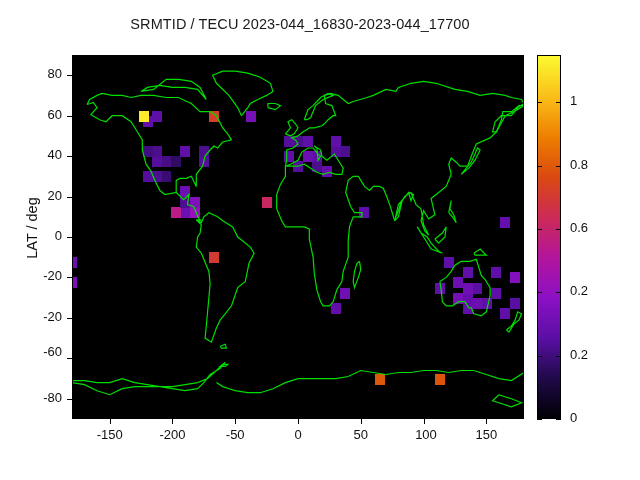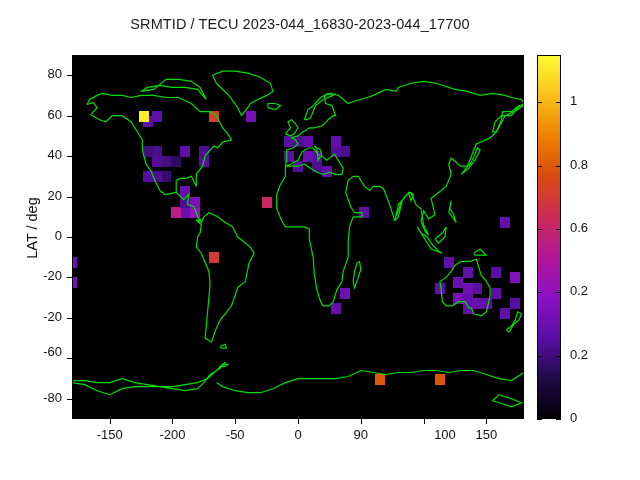--- a/index.html
+++ b/index.html
@@ -148,23 +148,23 @@
 
 <div class="tick xtick" style="left: 109.667px; top: 419px;"></div>
     <div class="xlab" style="left: 109.667px; top: 427px;">-150</div>
     <div class="tick xtick" style="left: 172.444px; top: 419px;"></div>
     <div class="xlab" style="left: 172.444px; top: 427px;">-200</div>
     <div class="tick xtick" style="left: 235.222px; top: 419px;"></div>
     <div class="xlab" style="left: 235.222px; top: 427px;">-50</div>
     <div class="tick xtick" style="left: 298px; top: 419px;"></div>
     <div class="xlab" style="left: 298px; top: 427px;">0</div>
     <div class="tick xtick" style="left: 360.778px; top: 419px;"></div>
-    <div class="xlab" style="left: 360.778px; top: 427px;">90</div>
+    <div class="xlab" style="left: 360.778px; top: 427px;">50</div>
     <div class="tick xtick" style="left: 423.556px; top: 419px;"></div>
-    <div class="xlab" style="left: 445px; top: 427px;">100</div>
+    <div class="xlab" style="left: 426px; top: 427px;">100</div>
     <div class="tick xtick" style="left: 486.333px; top: 419px;"></div>
     <div class="xlab" style="left: 486.333px; top: 427px;">150</div>
     <div class="tick ytick" style="left: 67px; top: 75.2222px;"></div>
     <div class="ylab" style="left: 2px; top: 75.2222px;">80</div>
     <div class="tick ytick" style="left: 67px; top: 115.667px;"></div>
     <div class="ylab" style="left: 2px; top: 115.667px;">60</div>
     <div class="tick ytick" style="left: 67px; top: 156.111px;"></div>
     <div class="ylab" style="left: 2px; top: 156.111px;">40</div>
     <div class="tick ytick" style="left: 67px; top: 196.556px;"></div>
     <div class="ylab" style="left: 2px; top: 196.556px;">20</div>

